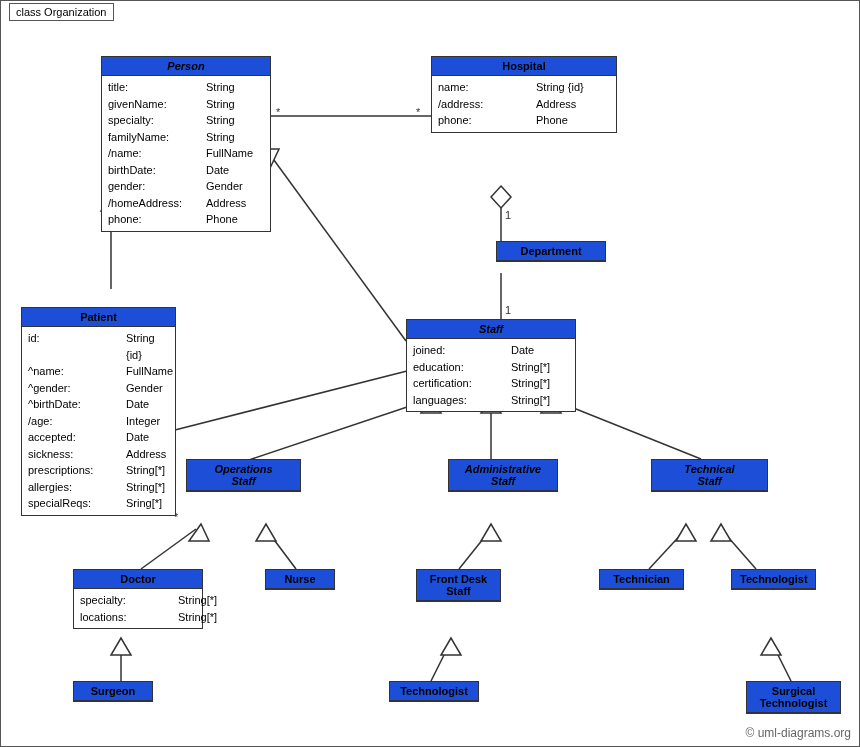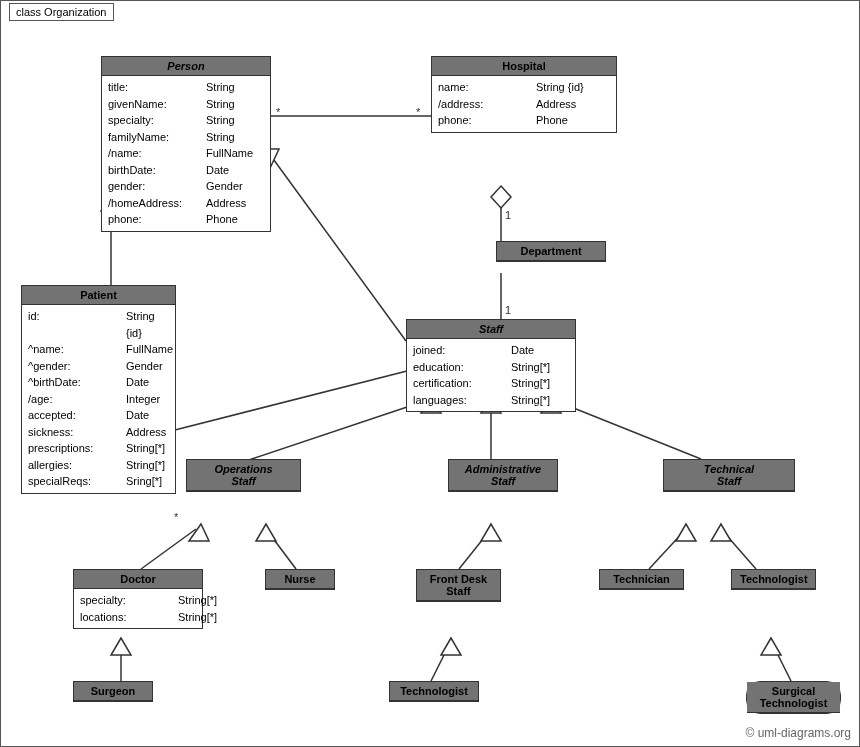--- a/index.html
+++ b/index.html
@@ -27,21 +27,21 @@
       padding: 2px 6px;
       font-size: 11px;
     }
     .uml-class {
       position: absolute;
       border: 1.5px solid #333;
       background: #fff;
       font-size: 11px;
     }
     .uml-class .class-header {
-      background: #737373;
+      background: #1d4ed8;
       text-align: center;
       padding: 3px 8px;
       border-bottom: 1.5px solid #333;
       font-weight: bold;
     }
     .uml-class .class-header.italic {
       font-style: italic;
     }
     .uml-class .class-body {
       padding: 3px 6px;
@@ -226,21 +226,21 @@
           <span class="attr-name">certification:</span>
           <span class="attr-type">String[*]</span>
         </div>
       <div class="attr-row">
           <span class="attr-name">languages:</span>
           <span class="attr-type">String[*]</span>
         </div>
     </div>
   </div>
 
-  <div class="uml-class" style="left:20px; top:284px; width:155px;">
+  <div class="uml-class" style="left:20px; top:306px; width:155px;">
     <div class="class-header">Patient</div>
     <div class="class-body">
       <div class="attr-row">
           <span class="attr-name">id:</span>
           <span class="attr-type">String {id}</span>
         </div>
       <div class="attr-row">
           <span class="attr-name">^name:</span>
           <span class="attr-type">FullName</span>
         </div>
@@ -280,21 +280,21 @@
   </div>
 
   <div class="uml-class" style="left:185px; top:458px; width:115px;">
     <div class="class-header italic">Operations<br>Staff</div>
   </div>
 
   <div class="uml-class" style="left:447px; top:458px; width:110px;">
     <div class="class-header italic">Administrative<br>Staff</div>
   </div>
 
-  <div class="uml-class" style="left:650px; top:458px; width:132px;margin-left:12px;">
+  <div class="uml-class" style="left:650px; top:458px; width:117px;">
     <div class="class-header italic">Technical<br>Staff</div>
   </div>
 
   <div class="uml-class" style="left:72px; top:568px; width:130px;">
     <div class="class-header">Doctor</div>
     <div class="class-body">
       <div class="attr-row">
           <span class="attr-name">specialty:</span>
           <span class="attr-type">String[*]</span>
         </div>
@@ -322,18 +322,18 @@
   </div>
 
   <div class="uml-class" style="left:72px; top:680px; width:80px;">
     <div class="class-header">Surgeon</div>
   </div>
 
   <div class="uml-class" style="left:388px; top:680px; width:90px;">
     <div class="class-header">Technologist</div>
   </div>
 
-  <div class="uml-class" style="left:745px; top:680px; width:95px;border-radius:14px;">
+  <div class="uml-class" style="left:745px; top:680px; width:95px;">
     <div class="class-header">Surgical<br>Technologist</div>
   </div>
 
   <div class="copyright">© uml-diagrams.org</div>
 </div>
 
 </body></html>

